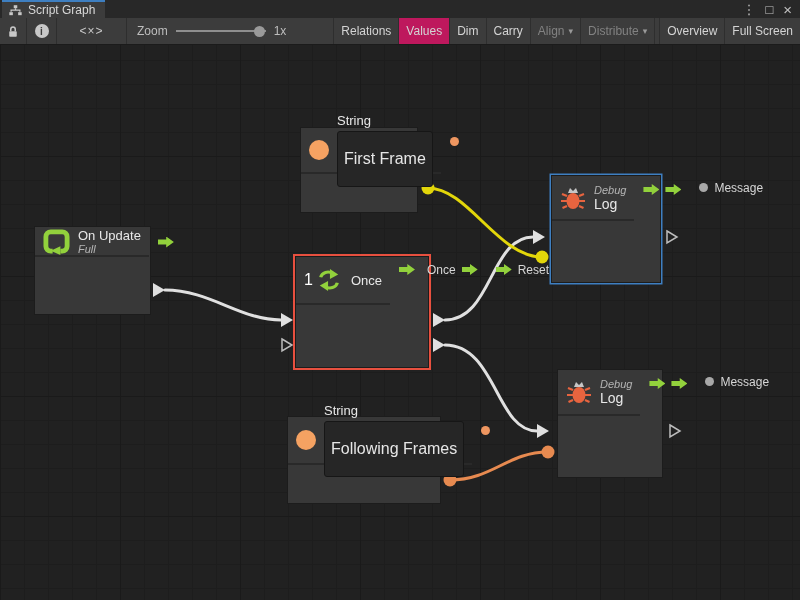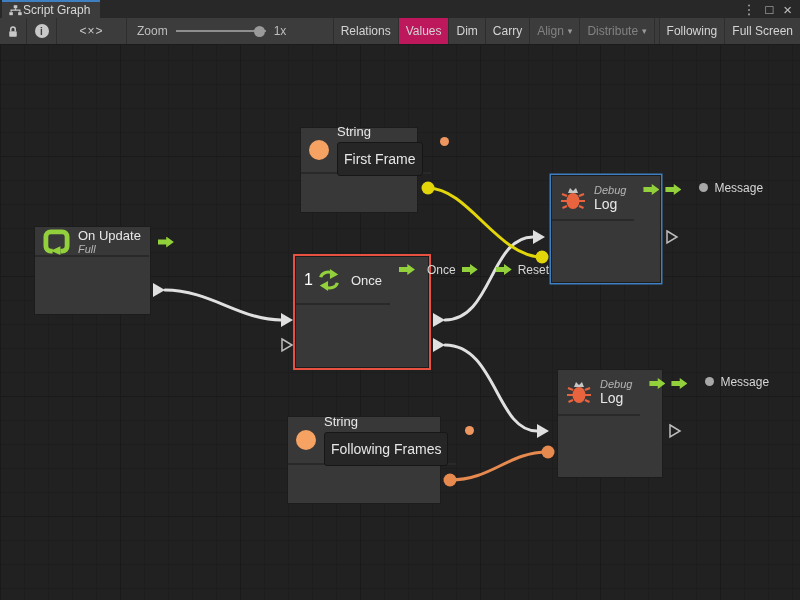--- a/index.html
+++ b/index.html
@@ -7,21 +7,21 @@
     --wire_white:#E0E0E0; --wire_yellow:#E2D60A; --wire_orange:#E78A50;
     --sel_red:#E8503F; --sel_blue:#3E7FC1;
     --canvas_bg:#212121; --node_bg:#383838; --toolbar_bg:#3C3C3C; --tabbar_bg:#282828;
   }
   *{margin:0;padding:0;box-sizing:border-box;}
   body{font-family:"Liberation Sans",sans-serif;background:#111;}
   #app{width:800px;height:600px;position:relative;overflow:hidden;background:var(--canvas_bg);}
 
   
   .tabbar{height:18px;background:var(--tabbar_bg);display:flex;align-items:stretch;position:relative;}
-  .tab{display:flex;align-items:center;padding:0 10px 0 6px;background:var(--toolbar_bg);
+  .tab{display:flex;align-items:center;gap:5px;padding:0 10px 0 6px;background:var(--toolbar_bg);
        border-top:2px solid var(--sel_blue);color:#d8d8d8;font-size:12px;margin-left:2px;}
   .winctl{margin-left:auto;display:flex;align-items:center;gap:10px;padding-right:8px;color:#c0c0c0;font-size:13px;}
   .winctl span{cursor:default;line-height:1;}
 
   
   .toolbar{height:27px;background:var(--toolbar_bg);display:flex;align-items:stretch;
            border-bottom:1px solid #1b1b1b;color:#d4d4d4;font-size:12px;}
   .tbtn{display:flex;align-items:center;padding:0 7px;border-right:1px solid #2e2e2e;white-space:nowrap;}
   .tbtn.icon{justify-content:center;}
   .tbtn.active{background:#be185d;}
@@ -64,22 +64,22 @@
   .ftr{flex:1;border-top:2px solid #292929;min-height:7px;}
   .prow{display:flex;align-items:center;padding:0 9px;gap:6px;}
   .t13{font-size:13px;color:#e8e8e8;}
   .t11{font-size:11px;color:#b5b5b5;font-style:italic;}
   .plabel{font-size:12px;color:#d6d6d6;}
   .garrow{display:inline-block;width:16px;height:11px;background:var(--green);
     clip-path:polygon(0 27%,52% 27%,52% 0,100% 50%,52% 100%,52% 73%,0 73%);}
   .ocircle{width:20px;height:20px;border-radius:50%;background:var(--orange);flex:none;}
   .odot{width:9px;height:9px;border-radius:50%;background:#ee9660;}
   .gdot{width:9px;height:9px;border-radius:50%;background:#a8a8a8;}
-  .field{background:#262626;border:1px solid #161616;border-radius:3px;padding:8px 6px;
-         font-size:14px;color:#e6e6e6;margin-top:3px;white-space:nowrap;}
+  .field{background:#262626;border:1px solid #161616;border-radius:3px;padding:18px 6px;
+         font-size:16px;color:#e6e6e6;margin-top:3px;white-space:nowrap;}
   .badge1{font-size:16px;color:#fff;}
   .spacer{flex:1;}
 </style>
 </head>
 <body>
 
 <div id="app">
 
   <div class="tabbar">
     <div class="tab">
@@ -135,21 +135,21 @@
         </div>
       <div class="tbtn disabled">
           <span>Align</span>
           <span class="dd">▾</span>
         </div>
       <div class="tbtn disabled">
           <span>Distribute</span>
           <span class="dd">▾</span>
         </div>
       <div class="tbtn" style="margin-left:4px;border-left:1px solid #2e2e2e">
-          <span>Following</span>
+          <span>Overview</span>
         </div>
       <div class="tbtn" style="border-right:none">
           <span>Full Screen</span>
         </div>
     </div>
   </div>
 
   <div class="canvas">
 
     <svg class="wires" width="800" height="555" viewBox="0 0 800 555">

